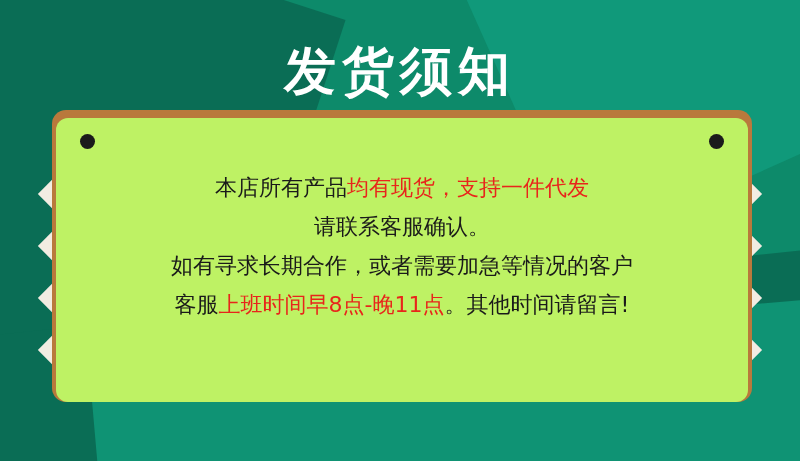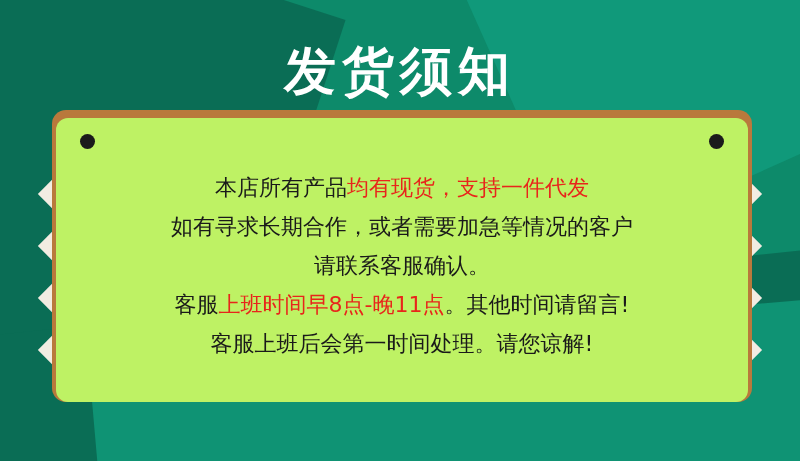--- a/index.html
+++ b/index.html
@@ -175,20 +175,19 @@
     <div class="notch r4"></div>
   </div>
 
   <div class="card-wrap">
     <div class="card-frame"></div>
     <div class="card">
       <div class="dot tl"></div>
       <div class="dot tr"></div>
       <div class="lines" id="notice-lines">
           <div class="ln"><span>本店所有产品</span><span class="hl">均有现货，支持一件代发</span></div>
+          <div class="ln"><span>请联系客服确认。</span></div>
           <div class="ln"><span>如有寻求长期合作，或者需要加急等情况的客户</span></div>
-          <div class="ln"><span>请联系客服确认。</span></div>
           <div class="ln"><span>客服</span><span class="hl">上班时间早8点-晚11点</span><span>。其他时间请留言!</span></div>
-          <div class="ln"><span>客服上班后会第一时间处理。请您谅解!</span></div>
         </div>
     </div>
   </div>
 </div>
 
 </body></html>

